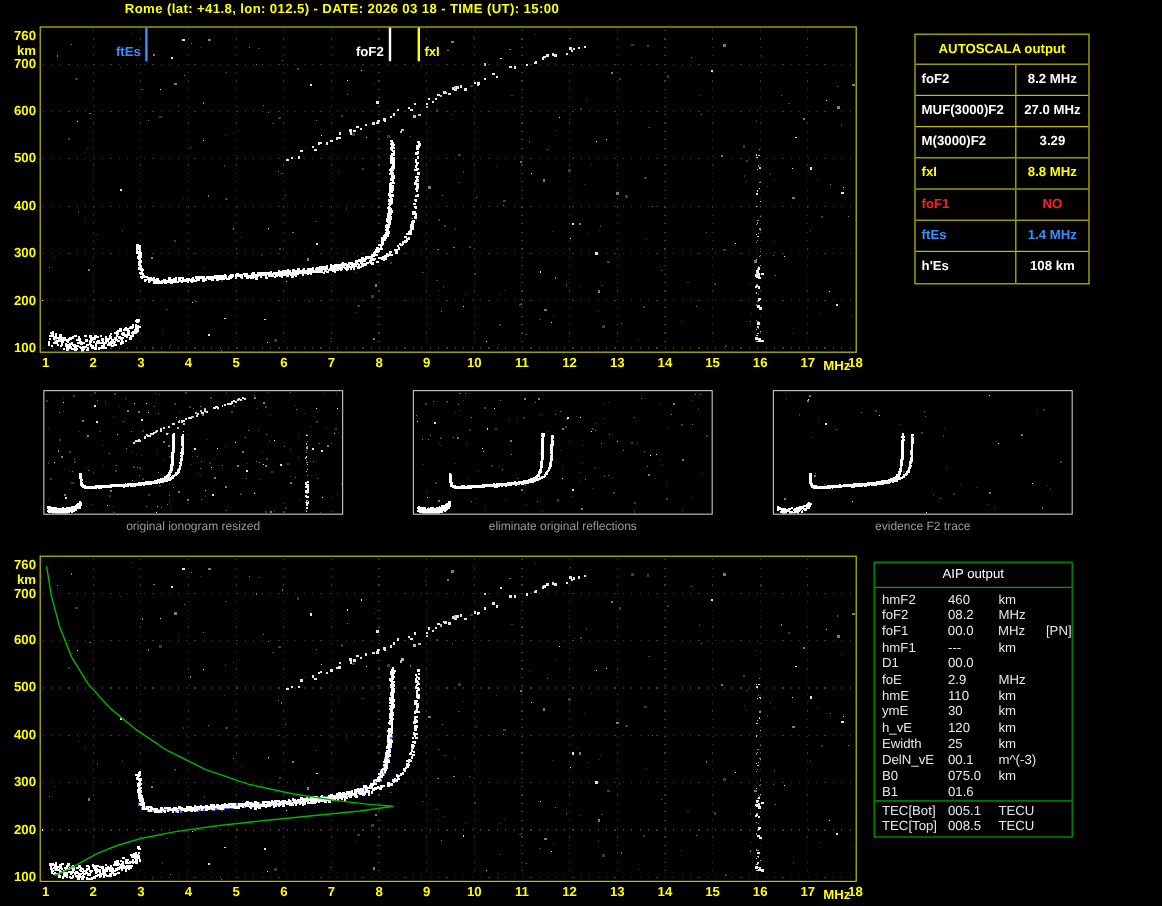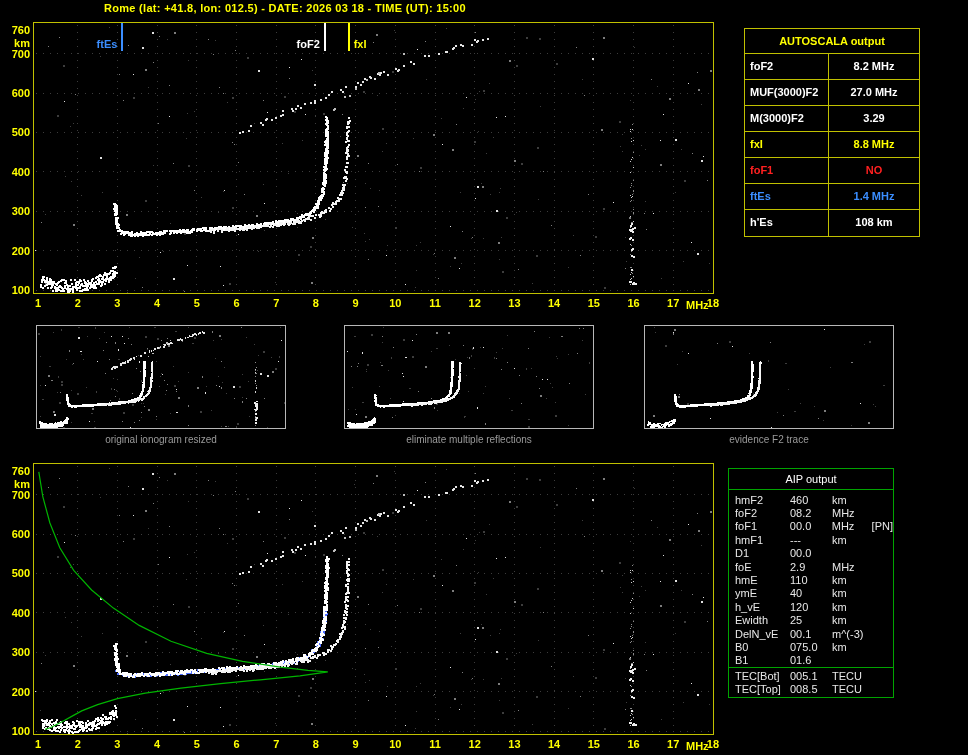--- a/index.html
+++ b/index.html
@@ -18,21 +18,21 @@
   .xtick { width:24px; text-align:center; }
   .mhz   { font-weight:bold; }
 
   .marker-line  { position:absolute; top:0; width:2px; height:28px; }
   .marker-label { position:absolute; top:15px; font-size:11px; font-weight:bold; }
 
   .thumb { position:absolute; top:325px; width:250px; height:104px; border:1px solid #b8b8b8; background:#000; }
   .thumb svg { position:absolute; left:0; top:0; }
   .thumb-caption { position:absolute; top:434px; width:250px; text-align:center; color:#9a9a9a; font-size:10px; }
 
-  .as-table  { position:absolute; left:744px; top:28px; width:176px; border:1px solid #c0c000; background:#000; }
+  .as-table  { position:absolute; left:762px; top:28px; width:146px; border:1px solid #c0c000; background:#000; }
   .as-header { height:25px; line-height:25px; text-align:center; color:#ffff00; font-weight:bold; font-size:11px; border-bottom:1px solid #c0c000; }
   .as-row    { display:flex; height:26px; border-bottom:1px solid #c0c000; font-size:11px; font-weight:bold; }
   .as-row:last-child { border-bottom:none; }
   .as-label  { width:84px; border-right:1px solid #c0c000; padding-left:5px; line-height:25px; }
   .as-value  { flex:1; text-align:center; line-height:25px; }
 
   .aip-table  { position:absolute; left:728px; top:468px; width:166px; height:200px; border:1px solid #00a400; color:#e8e8e8; font-size:11px; background:#000; }
   .aip-header { height:21px; line-height:21px; text-align:center; color:#ffffff; border-bottom:1px solid #00a400; }
   .aip-rows   { padding-top:3px; }
   .aip-row    { display:flex; height:13.4px; align-items:center; padding-left:6px; }
@@ -97,21 +97,21 @@
 <div class="thumb" id="thumb3" style="left:644px">
   <svg id="svgT3" width="248" height="102" viewBox="0 0 679 270" preserveAspectRatio="none" shape-rendering="crispEdges">
       <path d="M384.5 97.2h4.4v4.4h-4.4zM25.0 1.8h2.2v2.2h-2.2zM392.0 166.2h2.2v2.2h-2.2zM295.0 177.1h4.4v4.4h-4.4zM506.4 108.9h2.2v2.2h-2.2zM27.4 16.6h2.2v2.2h-2.2zM248.0 195.7h2.2v2.2h-2.2zM199.7 189.5h2.2v2.2h-2.2zM56.0 51.3h4.4v4.4h-4.4zM115.1 204.9h4.4v4.4h-4.4zM87.7 101.8h2.2v2.2h-2.2zM101.4 65.7h2.2v2.2h-2.2zM564.7 261.2h2.2v2.2h-2.2zM486.8 249.3h2.2v2.2h-2.2zM362.2 228.6h2.2v2.2h-2.2zM629.1 212.9h2.2v2.2h-2.2zM613.2 39.7h4.4v4.4h-4.4zM335.7 89.9h4.4v4.4h-4.4zM425.2 204.2h2.2v2.2h-2.2zM651.6 155.0h4.4v4.4h-4.4zM230.7 40.4h4.4v4.4h-4.4zM408.5 224.2h4.4v4.4h-4.4zM462.0 211.0h2.2v2.2h-2.2zM423.9 205.1h2.2v2.2h-2.2zM503.0 258.2h2.2v2.2h-2.2zM387.8 81.7h2.2v2.2h-2.2zM600.7 48.7h2.2v2.2h-2.2zM286.1 72.0h2.2v2.2h-2.2zM623.6 205.9h2.2v2.2h-2.2z" fill="#3d3d3d"></path>
       <path d="M379.1 235.1h2.2v2.2h-2.2zM197.8 44.9h2.2v2.2h-2.2zM473.5 244.2h2.2v2.2h-2.2zM141.4 83.3h2.2v2.2h-2.2zM76.3 19.6h4.4v4.4h-4.4zM343.8 54.6h2.2v2.2h-2.2zM22.4 236.4h4.4v4.4h-4.4zM79.2 7.7h4.4v4.4h-4.4zM94.0 180.1h2.2v2.2h-2.2zM564.3 94.2h4.4v4.4h-4.4zM490.6 222.6h4.4v4.4h-4.4zM90.9 184.9h4.4v4.4h-4.4zM610.4 254.6h4.4v4.4h-4.4zM341.5 43.5h2.2v2.2h-2.2z" fill="#7d7d7d"></path>
       <path d="M116.6 70.8h4.4v4.4h-4.4zM178.8 243.1h2.2v2.2h-2.2zM587.9 203.3h2.2v2.2h-2.2zM346.2 266.7h2.2v2.2h-2.2zM510.9 114.4h2.2v2.2h-2.2zM491.0 8.2h2.2v2.2h-2.2zM77.8 17.2h2.2v2.2h-2.2zM239.2 52.5h2.2v2.2h-2.2z" fill="#e0e0e0"></path>
       <path d="M6.8 259.3h4.4v4.4h-4.4zM7.9 252.6h4.4v4.4h-4.4zM6.4 259.2h4.4v4.4h-4.4zM7.9 260.6h4.4v4.4h-4.4zM8.1 258.3h4.4v4.4h-4.4zM7.7 255.9h4.4v4.4h-4.4zM10.4 254.5h4.4v4.4h-4.4zM12.1 256.6h4.4v4.4h-4.4zM13.8 265.0h4.4v4.4h-4.4zM12.3 254.4h4.4v4.4h-4.4zM16.8 258.6h4.4v4.4h-4.4zM17.2 261.3h4.4v4.4h-4.4zM17.6 262.5h4.4v4.4h-4.4zM17.1 261.7h4.4v4.4h-4.4zM19.3 262.5h4.4v4.4h-4.4zM18.6 265.7h4.4v4.4h-4.4zM21.0 261.1h4.4v4.4h-4.4zM19.2 258.4h4.4v4.4h-4.4zM20.7 259.7h4.4v4.4h-4.4zM22.7 263.8h4.4v4.4h-4.4zM22.3 257.3h4.4v4.4h-4.4zM22.8 264.4h4.4v4.4h-4.4zM23.4 266.6h4.4v4.4h-4.4zM24.9 260.7h4.4v4.4h-4.4zM25.9 263.7h4.4v4.4h-4.4zM29.8 260.2h4.4v4.4h-4.4zM30.2 263.0h4.4v4.4h-4.4zM31.4 258.6h4.4v4.4h-4.4zM31.9 262.3h4.4v4.4h-4.4zM33.1 260.1h4.4v4.4h-4.4zM34.4 265.8h4.4v4.4h-4.4zM34.3 264.9h4.4v4.4h-4.4zM34.0 257.9h4.4v4.4h-4.4zM37.0 263.3h4.4v4.4h-4.4zM37.3 267.5h4.4v4.4h-4.4zM38.3 256.2h4.4v4.4h-4.4zM38.8 264.9h4.4v4.4h-4.4zM42.9 259.9h4.4v4.4h-4.4zM42.9 267.2h4.4v4.4h-4.4zM45.5 264.9h4.4v4.4h-4.4zM46.0 258.6h4.4v4.4h-4.4zM48.9 259.6h4.4v4.4h-4.4zM48.7 259.4h4.4v4.4h-4.4zM50.3 258.5h4.4v4.4h-4.4zM50.6 258.2h4.4v4.4h-4.4zM50.8 255.6h4.4v4.4h-4.4zM50.6 261.9h4.4v4.4h-4.4zM51.1 263.9h4.4v4.4h-4.4zM51.6 266.3h4.4v4.4h-4.4zM52.6 264.3h4.4v4.4h-4.4zM54.2 262.2h4.4v4.4h-4.4zM53.3 266.0h4.4v4.4h-4.4zM53.9 259.0h4.4v4.4h-4.4zM54.6 255.2h4.4v4.4h-4.4zM57.2 253.6h4.4v4.4h-4.4zM57.4 255.0h4.4v4.4h-4.4zM57.2 259.2h4.4v4.4h-4.4zM59.0 258.0h4.4v4.4h-4.4zM61.2 255.0h4.4v4.4h-4.4zM58.8 252.9h4.4v4.4h-4.4zM60.0 258.1h4.4v4.4h-4.4zM60.9 253.5h4.4v4.4h-4.4zM62.4 263.3h4.4v4.4h-4.4zM62.0 254.1h4.4v4.4h-4.4zM62.8 261.7h4.4v4.4h-4.4zM63.9 253.6h4.4v4.4h-4.4zM68.0 259.7h4.4v4.4h-4.4zM67.4 257.3h4.4v4.4h-4.4zM66.3 251.0h4.4v4.4h-4.4zM65.4 258.5h4.4v4.4h-4.4zM69.0 256.9h4.4v4.4h-4.4zM67.9 260.0h4.4v4.4h-4.4zM70.4 260.4h4.4v4.4h-4.4zM71.2 257.0h4.4v4.4h-4.4zM70.5 250.4h4.4v4.4h-4.4zM72.9 254.3h4.4v4.4h-4.4zM72.0 249.3h4.4v4.4h-4.4zM72.6 254.2h4.4v4.4h-4.4zM73.2 250.8h4.4v4.4h-4.4zM76.8 255.0h4.4v4.4h-4.4zM74.6 251.5h4.4v4.4h-4.4zM75.5 250.8h4.4v4.4h-4.4zM74.8 251.9h4.4v4.4h-4.4zM74.5 255.4h4.4v4.4h-4.4zM76.4 246.8h4.4v4.4h-4.4zM76.8 245.2h4.4v4.4h-4.4zM79.3 249.4h4.4v4.4h-4.4zM78.8 252.7h4.4v4.4h-4.4zM78.9 249.5h4.4v4.4h-4.4zM80.4 250.4h4.4v4.4h-4.4zM80.9 247.0h4.4v4.4h-4.4zM79.3 250.1h4.4v4.4h-4.4zM81.3 247.1h4.4v4.4h-4.4zM81.2 180.6h4.4v4.4h-4.4zM79.7 179.5h4.4v4.4h-4.4zM81.2 180.5h4.4v4.4h-4.4zM81.1 182.1h4.4v4.4h-4.4zM79.5 181.3h4.4v4.4h-4.4zM80.4 183.0h4.4v4.4h-4.4zM81.1 183.2h4.4v4.4h-4.4zM80.9 182.9h4.4v4.4h-4.4zM80.4 182.2h4.4v4.4h-4.4zM81.2 186.5h4.4v4.4h-4.4zM79.3 185.9h4.4v4.4h-4.4zM81.8 184.0h4.4v4.4h-4.4zM81.2 184.7h4.4v4.4h-4.4zM81.5 184.8h4.4v4.4h-4.4zM82.2 185.0h4.4v4.4h-4.4zM79.8 188.6h4.4v4.4h-4.4zM82.1 188.3h4.4v4.4h-4.4zM80.4 187.6h4.4v4.4h-4.4zM82.1 190.5h4.4v4.4h-4.4zM81.5 188.7h4.4v4.4h-4.4zM81.1 190.1h4.4v4.4h-4.4zM81.5 192.1h4.4v4.4h-4.4zM80.1 189.2h4.4v4.4h-4.4zM80.2 189.4h4.4v4.4h-4.4zM81.9 192.5h4.4v4.4h-4.4zM81.3 192.4h4.4v4.4h-4.4zM81.1 193.9h4.4v4.4h-4.4zM80.3 193.7h4.4v4.4h-4.4zM81.2 192.5h4.4v4.4h-4.4zM81.3 194.8h4.4v4.4h-4.4zM80.6 194.9h4.4v4.4h-4.4zM81.0 195.0h4.4v4.4h-4.4zM80.1 195.4h4.4v4.4h-4.4zM80.8 196.5h4.4v4.4h-4.4zM81.6 196.2h4.4v4.4h-4.4zM82.9 197.2h4.4v4.4h-4.4zM80.4 197.3h4.4v4.4h-4.4zM83.0 197.7h4.4v4.4h-4.4zM81.4 197.0h4.4v4.4h-4.4zM83.3 200.0h4.4v4.4h-4.4zM82.1 201.4h4.4v4.4h-4.4zM80.9 200.5h4.4v4.4h-4.4zM81.4 200.1h4.4v4.4h-4.4zM83.7 201.9h4.4v4.4h-4.4zM83.4 201.9h4.4v4.4h-4.4zM81.7 200.9h4.4v4.4h-4.4zM83.9 203.1h4.4v4.4h-4.4zM83.5 203.3h4.4v4.4h-4.4zM83.2 203.8h4.4v4.4h-4.4zM83.5 204.1h4.4v4.4h-4.4zM83.9 203.3h4.4v4.4h-4.4zM84.5 204.8h4.4v4.4h-4.4zM84.7 203.9h4.4v4.4h-4.4zM83.0 205.4h4.4v4.4h-4.4zM85.2 206.7h4.4v4.4h-4.4zM84.9 207.8h4.4v4.4h-4.4zM84.2 206.4h4.4v4.4h-4.4zM85.5 205.9h4.4v4.4h-4.4zM85.7 208.1h4.4v4.4h-4.4zM85.0 209.2h4.4v4.4h-4.4zM87.7 206.5h4.4v4.4h-4.4zM86.0 209.7h4.4v4.4h-4.4zM86.8 206.6h4.4v4.4h-4.4zM89.1 210.3h4.4v4.4h-4.4zM89.3 208.5h4.4v4.4h-4.4zM88.2 208.7h4.4v4.4h-4.4zM90.8 210.3h4.4v4.4h-4.4zM90.4 210.5h4.4v4.4h-4.4zM90.1 208.0h4.4v4.4h-4.4zM91.4 209.7h4.4v4.4h-4.4zM93.0 208.0h4.4v4.4h-4.4zM92.6 211.3h4.4v4.4h-4.4zM92.6 211.6h4.4v4.4h-4.4zM93.8 211.8h4.4v4.4h-4.4zM92.6 212.1h4.4v4.4h-4.4zM93.8 208.4h4.4v4.4h-4.4zM94.0 209.6h4.4v4.4h-4.4zM94.3 210.7h4.4v4.4h-4.4zM97.2 211.9h4.4v4.4h-4.4zM97.1 209.9h4.4v4.4h-4.4zM95.5 209.2h4.4v4.4h-4.4zM96.4 209.0h4.4v4.4h-4.4zM96.9 211.7h4.4v4.4h-4.4zM98.8 210.7h4.4v4.4h-4.4zM97.9 209.1h4.4v4.4h-4.4zM100.2 210.1h4.4v4.4h-4.4zM98.4 209.7h4.4v4.4h-4.4zM101.0 209.8h4.4v4.4h-4.4zM101.8 211.5h4.4v4.4h-4.4zM100.9 210.3h4.4v4.4h-4.4zM102.4 209.4h4.4v4.4h-4.4zM100.6 208.9h4.4v4.4h-4.4zM103.1 208.6h4.4v4.4h-4.4zM103.2 210.0h4.4v4.4h-4.4zM102.2 208.1h4.4v4.4h-4.4zM102.7 209.4h4.4v4.4h-4.4zM104.0 211.6h4.4v4.4h-4.4zM104.7 209.2h4.4v4.4h-4.4zM104.8 209.2h4.4v4.4h-4.4zM105.6 209.9h4.4v4.4h-4.4zM107.6 210.9h4.4v4.4h-4.4zM105.9 210.4h4.4v4.4h-4.4zM107.0 209.5h4.4v4.4h-4.4zM108.6 211.2h4.4v4.4h-4.4zM108.8 211.4h4.4v4.4h-4.4zM110.1 208.6h4.4v4.4h-4.4zM109.5 210.1h4.4v4.4h-4.4zM109.9 208.4h4.4v4.4h-4.4zM110.7 211.1h4.4v4.4h-4.4zM110.0 211.1h4.4v4.4h-4.4zM109.9 209.2h4.4v4.4h-4.4zM113.6 209.7h4.4v4.4h-4.4zM111.9 209.2h4.4v4.4h-4.4zM110.8 210.3h4.4v4.4h-4.4zM115.0 210.1h4.4v4.4h-4.4zM112.5 208.4h4.4v4.4h-4.4zM113.1 208.7h4.4v4.4h-4.4zM114.3 209.1h4.4v4.4h-4.4zM114.0 211.1h4.4v4.4h-4.4zM114.0 209.1h4.4v4.4h-4.4zM115.9 211.0h4.4v4.4h-4.4zM115.2 209.8h4.4v4.4h-4.4zM115.6 210.2h4.4v4.4h-4.4zM119.1 210.4h4.4v4.4h-4.4zM118.4 208.7h4.4v4.4h-4.4zM118.4 208.5h4.4v4.4h-4.4zM118.6 209.1h4.4v4.4h-4.4zM120.3 210.5h4.4v4.4h-4.4zM118.4 209.9h4.4v4.4h-4.4zM122.7 207.9h4.4v4.4h-4.4zM120.5 209.2h4.4v4.4h-4.4zM122.5 208.1h4.4v4.4h-4.4zM123.1 208.6h4.4v4.4h-4.4zM122.1 210.7h4.4v4.4h-4.4zM121.9 207.7h4.4v4.4h-4.4zM125.1 210.3h4.4v4.4h-4.4zM124.5 207.4h4.4v4.4h-4.4zM123.8 207.3h4.4v4.4h-4.4zM124.3 208.3h4.4v4.4h-4.4zM126.5 210.0h4.4v4.4h-4.4zM125.6 208.4h4.4v4.4h-4.4zM126.6 210.4h4.4v4.4h-4.4zM127.4 208.8h4.4v4.4h-4.4zM127.1 207.5h4.4v4.4h-4.4zM128.9 208.6h4.4v4.4h-4.4zM129.9 207.9h4.4v4.4h-4.4zM127.7 207.1h4.4v4.4h-4.4zM128.9 208.1h4.4v4.4h-4.4zM131.2 210.3h4.4v4.4h-4.4zM131.6 209.3h4.4v4.4h-4.4zM132.1 210.0h4.4v4.4h-4.4zM132.1 208.0h4.4v4.4h-4.4zM131.3 207.7h4.4v4.4h-4.4zM133.4 207.9h4.4v4.4h-4.4zM133.8 209.0h4.4v4.4h-4.4zM133.7 208.8h4.4v4.4h-4.4zM134.2 207.3h4.4v4.4h-4.4zM135.7 208.4h4.4v4.4h-4.4zM136.3 208.8h4.4v4.4h-4.4zM135.4 206.5h4.4v4.4h-4.4zM135.4 208.4h4.4v4.4h-4.4zM137.1 209.1h4.4v4.4h-4.4zM138.6 209.0h4.4v4.4h-4.4zM137.0 209.6h4.4v4.4h-4.4zM137.8 207.8h4.4v4.4h-4.4zM139.2 206.4h4.4v4.4h-4.4zM139.8 209.7h4.4v4.4h-4.4zM139.3 208.0h4.4v4.4h-4.4zM140.9 208.5h4.4v4.4h-4.4zM140.9 209.0h4.4v4.4h-4.4zM141.2 207.4h4.4v4.4h-4.4zM141.9 209.5h4.4v4.4h-4.4zM142.9 207.8h4.4v4.4h-4.4zM141.9 206.4h4.4v4.4h-4.4zM142.7 208.5h4.4v4.4h-4.4zM142.5 208.0h4.4v4.4h-4.4zM142.5 208.2h4.4v4.4h-4.4zM145.2 205.9h4.4v4.4h-4.4zM144.9 208.0h4.4v4.4h-4.4zM145.7 207.9h4.4v4.4h-4.4zM146.3 206.1h4.4v4.4h-4.4zM147.7 208.5h4.4v4.4h-4.4zM145.9 208.2h4.4v4.4h-4.4zM147.4 207.7h4.4v4.4h-4.4zM148.1 208.0h4.4v4.4h-4.4zM147.9 208.3h4.4v4.4h-4.4zM150.5 208.1h4.4v4.4h-4.4zM150.5 206.2h4.4v4.4h-4.4zM148.5 205.6h4.4v4.4h-4.4zM151.4 208.1h4.4v4.4h-4.4zM150.0 207.2h4.4v4.4h-4.4zM151.0 207.4h4.4v4.4h-4.4zM152.2 206.0h4.4v4.4h-4.4zM152.4 206.2h4.4v4.4h-4.4zM153.9 207.8h4.4v4.4h-4.4zM155.9 207.9h4.4v4.4h-4.4zM155.6 206.1h4.4v4.4h-4.4zM155.2 207.6h4.4v4.4h-4.4zM157.5 207.0h4.4v4.4h-4.4zM156.5 205.8h4.4v4.4h-4.4zM155.2 207.4h4.4v4.4h-4.4zM157.4 207.2h4.4v4.4h-4.4zM158.0 205.7h4.4v4.4h-4.4zM157.5 205.2h4.4v4.4h-4.4zM157.5 205.4h4.4v4.4h-4.4zM159.6 205.2h4.4v4.4h-4.4zM158.3 206.1h4.4v4.4h-4.4zM162.0 205.0h4.4v4.4h-4.4zM160.2 205.1h4.4v4.4h-4.4zM160.0 205.7h4.4v4.4h-4.4zM163.1 206.9h4.4v4.4h-4.4zM162.7 205.2h4.4v4.4h-4.4zM161.8 207.8h4.4v4.4h-4.4zM164.9 207.6h4.4v4.4h-4.4zM162.2 205.0h4.4v4.4h-4.4zM162.2 204.6h4.4v4.4h-4.4zM164.5 205.0h4.4v4.4h-4.4zM165.6 204.5h4.4v4.4h-4.4zM166.5 205.2h4.4v4.4h-4.4zM165.6 206.2h4.4v4.4h-4.4zM167.9 204.3h4.4v4.4h-4.4zM165.3 205.3h4.4v4.4h-4.4zM169.2 207.4h4.4v4.4h-4.4zM166.8 205.9h4.4v4.4h-4.4zM168.0 205.9h4.4v4.4h-4.4zM170.3 205.6h4.4v4.4h-4.4zM170.8 207.0h4.4v4.4h-4.4zM169.5 204.3h4.4v4.4h-4.4zM171.0 205.4h4.4v4.4h-4.4zM170.7 206.3h4.4v4.4h-4.4zM172.1 204.9h4.4v4.4h-4.4zM172.4 204.3h4.4v4.4h-4.4zM172.9 205.0h4.4v4.4h-4.4zM172.8 205.8h4.4v4.4h-4.4zM173.2 203.8h4.4v4.4h-4.4zM173.1 206.7h4.4v4.4h-4.4zM174.8 207.2h4.4v4.4h-4.4zM174.6 206.9h4.4v4.4h-4.4zM174.3 205.9h4.4v4.4h-4.4zM174.4 205.3h4.4v4.4h-4.4zM178.5 205.7h4.4v4.4h-4.4zM175.9 206.5h4.4v4.4h-4.4zM177.4 207.0h4.4v4.4h-4.4zM179.0 205.1h4.4v4.4h-4.4zM179.9 205.2h4.4v4.4h-4.4zM179.5 204.8h4.4v4.4h-4.4zM180.0 203.4h4.4v4.4h-4.4zM180.6 205.9h4.4v4.4h-4.4zM178.8 206.2h4.4v4.4h-4.4zM183.0 203.4h4.4v4.4h-4.4zM181.0 203.3h4.4v4.4h-4.4zM182.4 204.8h4.4v4.4h-4.4zM182.2 205.6h4.4v4.4h-4.4zM184.6 206.6h4.4v4.4h-4.4zM184.3 205.3h4.4v4.4h-4.4zM186.0 203.1h4.4v4.4h-4.4zM185.7 204.3h4.4v4.4h-4.4zM184.3 205.2h4.4v4.4h-4.4zM185.8 203.0h4.4v4.4h-4.4zM186.3 203.8h4.4v4.4h-4.4zM186.2 204.0h4.4v4.4h-4.4zM187.6 203.0h4.4v4.4h-4.4zM187.7 204.4h4.4v4.4h-4.4zM187.9 204.3h4.4v4.4h-4.4zM187.9 203.2h4.4v4.4h-4.4zM190.3 205.9h4.4v4.4h-4.4zM188.5 203.7h4.4v4.4h-4.4zM191.2 205.9h4.4v4.4h-4.4zM190.5 205.5h4.4v4.4h-4.4zM189.7 202.7h4.4v4.4h-4.4zM192.9 203.6h4.4v4.4h-4.4zM193.6 203.9h4.4v4.4h-4.4zM192.4 204.2h4.4v4.4h-4.4zM195.1 205.3h4.4v4.4h-4.4zM193.6 204.1h4.4v4.4h-4.4zM195.3 204.5h4.4v4.4h-4.4zM194.1 205.0h4.4v4.4h-4.4zM194.6 204.2h4.4v4.4h-4.4zM193.9 203.6h4.4v4.4h-4.4zM197.8 202.1h4.4v4.4h-4.4zM196.6 204.7h4.4v4.4h-4.4zM195.8 203.9h4.4v4.4h-4.4zM198.9 203.9h4.4v4.4h-4.4zM198.3 202.6h4.4v4.4h-4.4zM197.5 205.4h4.4v4.4h-4.4zM198.6 202.6h4.4v4.4h-4.4zM201.2 202.1h4.4v4.4h-4.4zM198.5 204.9h4.4v4.4h-4.4zM201.7 202.3h4.4v4.4h-4.4zM200.8 202.0h4.4v4.4h-4.4zM200.9 202.6h4.4v4.4h-4.4zM203.5 202.9h4.4v4.4h-4.4zM204.3 201.6h4.4v4.4h-4.4zM204.3 203.0h4.4v4.4h-4.4zM205.2 204.0h4.4v4.4h-4.4zM203.8 203.7h4.4v4.4h-4.4zM203.1 203.9h4.4v4.4h-4.4zM205.7 203.0h4.4v4.4h-4.4zM206.7 204.8h4.4v4.4h-4.4zM204.4 202.7h4.4v4.4h-4.4zM206.2 201.5h4.4v4.4h-4.4zM206.1 201.4h4.4v4.4h-4.4zM207.2 203.7h4.4v4.4h-4.4zM208.3 204.0h4.4v4.4h-4.4zM207.6 201.8h4.4v4.4h-4.4zM208.9 201.8h4.4v4.4h-4.4zM209.7 204.4h4.4v4.4h-4.4zM211.2 202.1h4.4v4.4h-4.4zM210.8 204.3h4.4v4.4h-4.4zM212.9 203.7h4.4v4.4h-4.4zM211.3 201.3h4.4v4.4h-4.4zM212.3 201.6h4.4v4.4h-4.4zM212.0 201.9h4.4v4.4h-4.4zM213.5 202.9h4.4v4.4h-4.4zM213.9 202.3h4.4v4.4h-4.4zM216.0 202.6h4.4v4.4h-4.4zM213.3 202.5h4.4v4.4h-4.4zM213.4 201.6h4.4v4.4h-4.4zM216.8 200.9h4.4v4.4h-4.4zM214.9 200.5h4.4v4.4h-4.4zM216.9 202.1h4.4v4.4h-4.4zM219.2 201.7h4.4v4.4h-4.4zM216.5 203.5h4.4v4.4h-4.4zM216.3 203.5h4.4v4.4h-4.4zM220.3 202.6h4.4v4.4h-4.4zM219.4 201.3h4.4v4.4h-4.4zM218.3 200.8h4.4v4.4h-4.4zM220.7 200.3h4.4v4.4h-4.4zM220.1 202.7h4.4v4.4h-4.4zM219.4 199.9h4.4v4.4h-4.4zM220.7 202.4h4.4v4.4h-4.4zM221.5 202.2h4.4v4.4h-4.4zM220.8 201.4h4.4v4.4h-4.4zM222.1 201.9h4.4v4.4h-4.4zM222.5 201.9h4.4v4.4h-4.4zM224.4 200.2h4.4v4.4h-4.4zM224.4 202.3h4.4v4.4h-4.4zM225.8 199.4h4.4v4.4h-4.4zM224.7 202.4h4.4v4.4h-4.4zM228.0 201.4h4.4v4.4h-4.4zM227.0 202.6h4.4v4.4h-4.4zM226.8 202.4h4.4v4.4h-4.4zM228.7 201.6h4.4v4.4h-4.4zM227.5 202.1h4.4v4.4h-4.4zM228.5 200.3h4.4v4.4h-4.4zM229.2 202.3h4.4v4.4h-4.4zM230.6 199.3h4.4v4.4h-4.4zM228.9 199.7h4.4v4.4h-4.4zM231.0 200.3h4.4v4.4h-4.4zM231.5 200.4h4.4v4.4h-4.4zM231.1 199.3h4.4v4.4h-4.4zM233.1 199.8h4.4v4.4h-4.4zM233.1 201.3h4.4v4.4h-4.4zM232.3 198.7h4.4v4.4h-4.4zM234.5 200.3h4.4v4.4h-4.4zM232.6 199.7h4.4v4.4h-4.4zM234.2 201.5h4.4v4.4h-4.4zM236.6 200.9h4.4v4.4h-4.4zM234.9 199.3h4.4v4.4h-4.4zM235.5 198.7h4.4v4.4h-4.4zM236.5 201.5h4.4v4.4h-4.4zM237.4 200.4h4.4v4.4h-4.4zM237.9 200.9h4.4v4.4h-4.4zM239.6 199.8h4.4v4.4h-4.4zM238.6 200.0h4.4v4.4h-4.4zM239.5 198.0h4.4v4.4h-4.4zM240.4 200.0h4.4v4.4h-4.4zM239.8 198.5h4.4v4.4h-4.4zM239.1 197.6h4.4v4.4h-4.4zM240.8 197.8h4.4v4.4h-4.4zM241.7 197.3h4.4v4.4h-4.4zM240.4 199.5h4.4v4.4h-4.4zM242.1 198.9h4.4v4.4h-4.4zM242.2 199.3h4.4v4.4h-4.4zM243.4 199.0h4.4v4.4h-4.4zM245.2 199.8h4.4v4.4h-4.4zM244.5 198.7h4.4v4.4h-4.4zM243.2 197.3h4.4v4.4h-4.4zM244.6 196.9h4.4v4.4h-4.4zM246.0 198.1h4.4v4.4h-4.4zM246.1 198.4h4.4v4.4h-4.4zM245.9 199.7h4.4v4.4h-4.4zM247.0 198.9h4.4v4.4h-4.4zM248.3 198.5h4.4v4.4h-4.4zM248.8 196.3h4.4v4.4h-4.4zM247.1 197.4h4.4v4.4h-4.4zM247.3 198.8h4.4v4.4h-4.4zM251.1 196.2h4.4v4.4h-4.4zM249.3 195.8h4.4v4.4h-4.4zM250.1 198.8h4.4v4.4h-4.4zM252.0 196.7h4.4v4.4h-4.4zM250.2 198.6h4.4v4.4h-4.4zM250.7 196.0h4.4v4.4h-4.4zM251.7 197.4h4.4v4.4h-4.4zM252.0 198.3h4.4v4.4h-4.4zM254.1 196.4h4.4v4.4h-4.4zM255.1 196.5h4.4v4.4h-4.4zM255.4 197.6h4.4v4.4h-4.4zM254.7 197.9h4.4v4.4h-4.4zM256.4 197.9h4.4v4.4h-4.4zM256.8 197.3h4.4v4.4h-4.4zM255.9 197.6h4.4v4.4h-4.4zM258.6 197.7h4.4v4.4h-4.4zM257.8 195.6h4.4v4.4h-4.4zM258.3 195.4h4.4v4.4h-4.4zM257.4 194.9h4.4v4.4h-4.4zM257.9 196.8h4.4v4.4h-4.4zM259.1 195.8h4.4v4.4h-4.4zM260.9 195.4h4.4v4.4h-4.4zM260.4 197.2h4.4v4.4h-4.4zM260.4 194.3h4.4v4.4h-4.4zM260.7 195.5h4.4v4.4h-4.4zM260.1 193.9h4.4v4.4h-4.4zM262.4 195.3h4.4v4.4h-4.4zM261.8 193.4h4.4v4.4h-4.4zM262.4 195.0h4.4v4.4h-4.4zM261.4 194.3h4.4v4.4h-4.4zM264.3 192.9h4.4v4.4h-4.4zM264.1 192.4h4.4v4.4h-4.4zM263.3 194.4h4.4v4.4h-4.4zM265.4 192.9h4.4v4.4h-4.4zM264.2 192.5h4.4v4.4h-4.4zM266.5 191.8h4.4v4.4h-4.4zM267.9 194.1h4.4v4.4h-4.4zM266.7 193.1h4.4v4.4h-4.4zM267.8 194.7h4.4v4.4h-4.4zM269.4 190.6h4.4v4.4h-4.4zM269.3 190.8h4.4v4.4h-4.4zM269.0 192.2h4.4v4.4h-4.4zM271.0 192.6h4.4v4.4h-4.4zM270.3 191.0h4.4v4.4h-4.4zM270.0 191.1h4.4v4.4h-4.4zM271.4 191.6h4.4v4.4h-4.4zM272.2 192.3h4.4v4.4h-4.4zM269.9 191.3h4.4v4.4h-4.4zM271.1 190.3h4.4v4.4h-4.4zM273.4 189.6h4.4v4.4h-4.4zM271.6 189.5h4.4v4.4h-4.4zM273.6 188.5h4.4v4.4h-4.4zM275.3 189.4h4.4v4.4h-4.4zM274.8 188.4h4.4v4.4h-4.4zM275.7 189.7h4.4v4.4h-4.4zM274.1 190.8h4.4v4.4h-4.4zM274.8 189.5h4.4v4.4h-4.4zM275.5 189.6h4.4v4.4h-4.4zM276.9 189.5h4.4v4.4h-4.4zM276.4 187.8h4.4v4.4h-4.4zM277.0 188.9h4.4v4.4h-4.4zM276.4 187.9h4.4v4.4h-4.4zM278.2 188.4h4.4v4.4h-4.4zM277.9 186.7h4.4v4.4h-4.4zM279.2 186.9h4.4v4.4h-4.4zM278.4 185.2h4.4v4.4h-4.4zM278.6 183.5h4.4v4.4h-4.4zM280.7 183.8h4.4v4.4h-4.4zM278.7 183.8h4.4v4.4h-4.4zM281.8 185.1h4.4v4.4h-4.4zM279.8 183.3h4.4v4.4h-4.4zM280.9 184.2h4.4v4.4h-4.4zM281.6 183.7h4.4v4.4h-4.4zM283.1 184.4h4.4v4.4h-4.4zM282.2 183.4h4.4v4.4h-4.4zM283.8 183.5h4.4v4.4h-4.4zM281.9 182.0h4.4v4.4h-4.4zM283.5 183.3h4.4v4.4h-4.4zM284.3 180.7h4.4v4.4h-4.4zM284.5 180.3h4.4v4.4h-4.4zM284.0 178.8h4.4v4.4h-4.4zM283.9 177.6h4.4v4.4h-4.4zM283.9 178.4h4.4v4.4h-4.4zM285.0 178.9h4.4v4.4h-4.4zM285.3 176.9h4.4v4.4h-4.4zM285.4 177.7h4.4v4.4h-4.4zM283.2 176.8h4.4v4.4h-4.4zM284.5 176.5h4.4v4.4h-4.4zM284.2 177.5h4.4v4.4h-4.4zM284.2 176.4h4.4v4.4h-4.4zM285.2 175.4h4.4v4.4h-4.4zM284.9 175.2h4.4v4.4h-4.4zM285.3 174.5h4.4v4.4h-4.4zM285.5 174.8h4.4v4.4h-4.4zM284.9 175.3h4.4v4.4h-4.4zM286.0 175.2h4.4v4.4h-4.4zM287.9 173.5h4.4v4.4h-4.4zM287.0 170.9h4.4v4.4h-4.4zM286.7 173.5h4.4v4.4h-4.4zM286.1 170.0h4.4v4.4h-4.4zM285.9 170.3h4.4v4.4h-4.4zM286.9 171.1h4.4v4.4h-4.4zM287.7 168.9h4.4v4.4h-4.4zM288.0 170.8h4.4v4.4h-4.4zM288.7 168.7h4.4v4.4h-4.4zM287.0 166.4h4.4v4.4h-4.4zM288.4 169.4h4.4v4.4h-4.4zM286.6 168.1h4.4v4.4h-4.4zM287.3 167.8h4.4v4.4h-4.4zM287.1 165.9h4.4v4.4h-4.4zM287.3 167.2h4.4v4.4h-4.4zM286.7 164.8h4.4v4.4h-4.4zM288.3 165.4h4.4v4.4h-4.4zM287.7 163.7h4.4v4.4h-4.4zM288.6 162.1h4.4v4.4h-4.4zM287.4 164.6h4.4v4.4h-4.4zM287.5 164.2h4.4v4.4h-4.4zM287.7 162.2h4.4v4.4h-4.4zM288.5 163.3h4.4v4.4h-4.4zM288.7 161.5h4.4v4.4h-4.4zM288.4 159.9h4.4v4.4h-4.4zM290.4 161.2h4.4v4.4h-4.4zM289.6 159.2h4.4v4.4h-4.4zM289.1 159.2h4.4v4.4h-4.4zM290.4 160.0h4.4v4.4h-4.4zM290.1 159.0h4.4v4.4h-4.4zM288.4 158.3h4.4v4.4h-4.4zM289.4 158.2h4.4v4.4h-4.4zM288.7 157.2h4.4v4.4h-4.4zM289.9 156.0h4.4v4.4h-4.4zM290.5 157.3h4.4v4.4h-4.4zM290.3 156.5h4.4v4.4h-4.4zM290.2 153.5h4.4v4.4h-4.4zM289.0 154.6h4.4v4.4h-4.4zM288.3 154.4h4.4v4.4h-4.4zM289.1 154.4h4.4v4.4h-4.4zM288.7 152.2h4.4v4.4h-4.4zM288.5 151.8h4.4v4.4h-4.4zM288.7 150.8h4.4v4.4h-4.4zM290.6 150.4h4.4v4.4h-4.4zM288.7 152.5h4.4v4.4h-4.4zM288.6 150.4h4.4v4.4h-4.4zM288.8 150.1h4.4v4.4h-4.4zM288.9 150.8h4.4v4.4h-4.4zM290.4 148.1h4.4v4.4h-4.4zM290.4 150.4h4.4v4.4h-4.4zM290.8 147.9h4.4v4.4h-4.4zM289.0 146.3h4.4v4.4h-4.4zM289.3 146.3h4.4v4.4h-4.4zM291.4 148.2h4.4v4.4h-4.4zM288.9 145.0h4.4v4.4h-4.4zM291.6 144.3h4.4v4.4h-4.4zM289.7 146.9h4.4v4.4h-4.4zM291.2 145.3h4.4v4.4h-4.4zM290.7 145.7h4.4v4.4h-4.4zM291.9 144.7h4.4v4.4h-4.4zM290.8 144.4h4.4v4.4h-4.4zM291.0 142.6h4.4v4.4h-4.4zM291.0 142.0h4.4v4.4h-4.4zM290.1 140.0h4.4v4.4h-4.4zM289.8 140.2h4.4v4.4h-4.4zM289.5 141.2h4.4v4.4h-4.4zM292.2 140.7h4.4v4.4h-4.4zM289.5 138.5h4.4v4.4h-4.4zM292.1 139.4h4.4v4.4h-4.4zM291.4 137.6h4.4v4.4h-4.4zM291.0 139.2h4.4v4.4h-4.4zM291.4 139.7h4.4v4.4h-4.4zM290.3 136.3h4.4v4.4h-4.4zM290.9 136.9h4.4v4.4h-4.4zM290.1 137.5h4.4v4.4h-4.4zM291.7 134.5h4.4v4.4h-4.4zM290.8 134.4h4.4v4.4h-4.4zM292.2 134.1h4.4v4.4h-4.4zM290.1 135.5h4.4v4.4h-4.4zM290.8 133.9h4.4v4.4h-4.4zM290.0 133.7h4.4v4.4h-4.4zM289.7 132.6h4.4v4.4h-4.4zM292.6 131.4h4.4v4.4h-4.4zM289.7 131.0h4.4v4.4h-4.4zM291.4 130.0h4.4v4.4h-4.4zM292.7 131.2h4.4v4.4h-4.4zM292.7 132.6h4.4v4.4h-4.4zM290.4 130.2h4.4v4.4h-4.4zM290.0 128.8h4.4v4.4h-4.4zM290.0 129.2h4.4v4.4h-4.4zM292.5 126.9h4.4v4.4h-4.4zM292.4 126.6h4.4v4.4h-4.4zM291.4 129.6h4.4v4.4h-4.4zM292.3 127.1h4.4v4.4h-4.4zM290.5 128.4h4.4v4.4h-4.4zM290.7 124.9h4.4v4.4h-4.4zM291.6 124.9h4.4v4.4h-4.4zM292.2 126.3h4.4v4.4h-4.4zM290.4 124.5h4.4v4.4h-4.4zM292.6 122.5h4.4v4.4h-4.4zM291.6 123.1h4.4v4.4h-4.4zM291.5 122.3h4.4v4.4h-4.4zM291.3 123.0h4.4v4.4h-4.4zM290.5 121.5h4.4v4.4h-4.4zM291.3 123.0h4.4v4.4h-4.4zM290.2 121.4h4.4v4.4h-4.4zM292.6 122.4h4.4v4.4h-4.4zM290.8 121.5h4.4v4.4h-4.4zM290.1 119.7h4.4v4.4h-4.4zM292.0 120.6h4.4v4.4h-4.4zM290.3 121.0h4.4v4.4h-4.4zM293.0 118.3h4.4v4.4h-4.4zM293.1 116.8h4.4v4.4h-4.4zM290.3 116.1h4.4v4.4h-4.4zM290.8 117.1h4.4v4.4h-4.4zM290.4 114.6h4.4v4.4h-4.4zM292.9 115.9h4.4v4.4h-4.4zM292.5 115.2h4.4v4.4h-4.4zM291.5 115.7h4.4v4.4h-4.4zM292.7 113.1h4.4v4.4h-4.4zM291.4 113.4h4.4v4.4h-4.4zM293.2 112.1h4.4v4.4h-4.4zM291.4 112.7h4.4v4.4h-4.4zM291.1 110.4h4.4v4.4h-4.4zM291.3 113.5h4.4v4.4h-4.4zM290.4 111.0h4.4v4.4h-4.4zM291.9 111.4h4.4v4.4h-4.4zM291.4 108.7h4.4v4.4h-4.4zM291.9 111.6h4.4v4.4h-4.4zM290.8 108.0h4.4v4.4h-4.4zM291.4 107.1h4.4v4.4h-4.4zM291.6 110.4h4.4v4.4h-4.4zM291.4 105.4h4.4v4.4h-4.4zM293.0 107.3h4.4v4.4h-4.4zM290.8 106.9h4.4v4.4h-4.4zM291.5 106.3h4.4v4.4h-4.4zM293.4 105.7h4.4v4.4h-4.4zM291.7 106.1h4.4v4.4h-4.4zM291.9 103.0h4.4v4.4h-4.4zM293.1 105.4h4.4v4.4h-4.4zM292.9 102.6h4.4v4.4h-4.4zM292.2 103.9h4.4v4.4h-4.4zM292.1 100.9h4.4v4.4h-4.4zM291.1 100.8h4.4v4.4h-4.4zM292.1 101.1h4.4v4.4h-4.4zM291.4 101.0h4.4v4.4h-4.4zM292.6 100.0h4.4v4.4h-4.4zM292.5 97.8h4.4v4.4h-4.4zM291.2 98.4h4.4v4.4h-4.4zM291.6 101.2h4.4v4.4h-4.4zM290.7 98.5h4.4v4.4h-4.4zM291.2 97.0h4.4v4.4h-4.4zM293.5 99.3h4.4v4.4h-4.4zM291.9 94.6h4.4v4.4h-4.4zM291.0 97.2h4.4v4.4h-4.4zM292.4 97.8h4.4v4.4h-4.4zM291.3 94.5h4.4v4.4h-4.4zM291.2 93.8h4.4v4.4h-4.4zM291.3 93.3h4.4v4.4h-4.4zM292.0 93.6h4.4v4.4h-4.4zM291.4 93.0h4.4v4.4h-4.4zM292.1 94.2h4.4v4.4h-4.4z" fill="#ffffff"></path>
       <path d="M174.9 208.5h4.4v4.4h-4.4zM175.3 205.7h4.4v4.4h-4.4zM175.6 207.6h4.4v4.4h-4.4zM177.2 205.6h4.4v4.4h-4.4zM179.1 208.9h4.4v4.4h-4.4zM181.5 206.6h4.4v4.4h-4.4zM180.7 208.2h4.4v4.4h-4.4zM183.6 206.4h4.4v4.4h-4.4zM182.9 205.7h4.4v4.4h-4.4zM186.5 207.7h4.4v4.4h-4.4zM188.3 206.7h4.4v4.4h-4.4zM187.2 207.1h4.4v4.4h-4.4zM188.2 206.6h4.4v4.4h-4.4zM190.8 206.8h4.4v4.4h-4.4zM190.2 204.4h4.4v4.4h-4.4zM193.2 206.4h4.4v4.4h-4.4zM191.9 205.8h4.4v4.4h-4.4zM196.3 205.6h4.4v4.4h-4.4zM195.2 205.7h4.4v4.4h-4.4zM197.5 207.0h4.4v4.4h-4.4zM197.2 204.6h4.4v4.4h-4.4zM197.4 204.3h4.4v4.4h-4.4zM198.4 206.9h4.4v4.4h-4.4zM201.2 204.4h4.4v4.4h-4.4zM200.2 205.0h4.4v4.4h-4.4zM204.0 204.5h4.4v4.4h-4.4zM204.4 204.8h4.4v4.4h-4.4zM207.0 206.0h4.4v4.4h-4.4zM205.7 206.5h4.4v4.4h-4.4zM206.5 203.9h4.4v4.4h-4.4zM206.9 205.9h4.4v4.4h-4.4zM208.6 206.1h4.4v4.4h-4.4zM212.0 204.4h4.4v4.4h-4.4zM211.8 205.0h4.4v4.4h-4.4zM212.2 204.6h4.4v4.4h-4.4zM213.2 202.5h4.4v4.4h-4.4zM215.4 205.0h4.4v4.4h-4.4zM215.4 203.2h4.4v4.4h-4.4zM217.8 203.6h4.4v4.4h-4.4zM217.0 202.0h4.4v4.4h-4.4zM220.6 204.5h4.4v4.4h-4.4zM221.7 201.7h4.4v4.4h-4.4zM222.9 201.6h4.4v4.4h-4.4zM224.7 202.7h4.4v4.4h-4.4zM226.5 204.1h4.4v4.4h-4.4zM224.2 203.9h4.4v4.4h-4.4zM227.7 203.3h4.4v4.4h-4.4zM225.5 202.7h4.4v4.4h-4.4zM227.5 202.5h4.4v4.4h-4.4zM228.9 201.5h4.4v4.4h-4.4zM231.4 200.8h4.4v4.4h-4.4zM229.5 204.2h4.4v4.4h-4.4zM233.0 201.0h4.4v4.4h-4.4zM231.5 200.8h4.4v4.4h-4.4zM234.8 201.9h4.4v4.4h-4.4zM235.1 200.5h4.4v4.4h-4.4zM235.6 200.5h4.4v4.4h-4.4zM235.0 200.6h4.4v4.4h-4.4zM236.9 200.8h4.4v4.4h-4.4zM238.2 200.1h4.4v4.4h-4.4zM239.4 200.0h4.4v4.4h-4.4zM239.0 200.3h4.4v4.4h-4.4zM240.1 202.3h4.4v4.4h-4.4zM240.8 200.5h4.4v4.4h-4.4zM244.6 200.8h4.4v4.4h-4.4zM243.0 200.3h4.4v4.4h-4.4zM244.0 202.2h4.4v4.4h-4.4zM245.9 201.6h4.4v4.4h-4.4zM246.2 200.3h4.4v4.4h-4.4zM247.9 199.0h4.4v4.4h-4.4zM247.6 201.4h4.4v4.4h-4.4zM249.3 200.5h4.4v4.4h-4.4zM250.1 199.9h4.4v4.4h-4.4zM251.1 200.0h4.4v4.4h-4.4zM253.6 198.0h4.4v4.4h-4.4zM253.7 197.7h4.4v4.4h-4.4zM256.1 197.3h4.4v4.4h-4.4zM256.5 200.2h4.4v4.4h-4.4zM256.9 198.4h4.4v4.4h-4.4zM258.3 196.6h4.4v4.4h-4.4zM260.1 199.5h4.4v4.4h-4.4zM261.5 199.1h4.4v4.4h-4.4zM262.9 196.7h4.4v4.4h-4.4zM261.8 198.4h4.4v4.4h-4.4zM265.6 196.3h4.4v4.4h-4.4zM265.6 196.2h4.4v4.4h-4.4zM267.9 196.4h4.4v4.4h-4.4zM266.3 196.5h4.4v4.4h-4.4zM267.4 196.0h4.4v4.4h-4.4zM268.7 198.0h4.4v4.4h-4.4zM270.9 196.6h4.4v4.4h-4.4zM273.1 195.6h4.4v4.4h-4.4zM271.2 196.7h4.4v4.4h-4.4zM273.9 194.2h4.4v4.4h-4.4zM274.9 194.9h4.4v4.4h-4.4zM274.2 194.1h4.4v4.4h-4.4zM275.4 194.4h4.4v4.4h-4.4zM278.7 195.2h4.4v4.4h-4.4zM278.2 194.0h4.4v4.4h-4.4zM277.6 193.5h4.4v4.4h-4.4zM279.7 191.4h4.4v4.4h-4.4zM281.6 190.9h4.4v4.4h-4.4zM281.3 191.7h4.4v4.4h-4.4zM282.5 190.5h4.4v4.4h-4.4zM283.8 192.5h4.4v4.4h-4.4zM284.0 190.1h4.4v4.4h-4.4zM284.0 192.4h4.4v4.4h-4.4zM284.9 192.1h4.4v4.4h-4.4zM285.4 190.2h4.4v4.4h-4.4zM287.7 188.5h4.4v4.4h-4.4zM286.1 188.5h4.4v4.4h-4.4zM289.9 189.8h4.4v4.4h-4.4zM289.3 188.9h4.4v4.4h-4.4zM289.8 189.0h4.4v4.4h-4.4zM291.1 188.1h4.4v4.4h-4.4zM290.4 188.6h4.4v4.4h-4.4zM293.1 186.5h4.4v4.4h-4.4zM293.5 185.8h4.4v4.4h-4.4zM294.0 186.4h4.4v4.4h-4.4zM296.0 183.0h4.4v4.4h-4.4zM295.2 183.0h4.4v4.4h-4.4zM298.2 182.4h4.4v4.4h-4.4zM298.4 183.3h4.4v4.4h-4.4zM298.4 180.3h4.4v4.4h-4.4zM297.9 180.4h4.4v4.4h-4.4zM298.0 181.6h4.4v4.4h-4.4zM300.6 180.3h4.4v4.4h-4.4zM300.6 178.3h4.4v4.4h-4.4zM301.5 180.4h4.4v4.4h-4.4zM301.5 177.3h4.4v4.4h-4.4zM301.1 176.4h4.4v4.4h-4.4zM301.5 175.3h4.4v4.4h-4.4zM303.4 176.4h4.4v4.4h-4.4zM305.0 174.8h4.4v4.4h-4.4zM303.9 176.1h4.4v4.4h-4.4zM305.3 175.3h4.4v4.4h-4.4zM303.6 173.3h4.4v4.4h-4.4zM305.7 170.6h4.4v4.4h-4.4zM306.7 170.2h4.4v4.4h-4.4zM306.8 169.4h4.4v4.4h-4.4zM306.6 169.4h4.4v4.4h-4.4zM306.0 167.5h4.4v4.4h-4.4zM308.4 168.1h4.4v4.4h-4.4zM306.6 167.4h4.4v4.4h-4.4zM308.5 165.5h4.4v4.4h-4.4zM308.4 166.1h4.4v4.4h-4.4zM309.3 164.3h4.4v4.4h-4.4zM307.2 162.6h4.4v4.4h-4.4zM309.2 160.8h4.4v4.4h-4.4zM309.5 162.4h4.4v4.4h-4.4zM309.0 161.1h4.4v4.4h-4.4zM308.3 160.8h4.4v4.4h-4.4zM308.2 158.8h4.4v4.4h-4.4zM308.9 156.4h4.4v4.4h-4.4zM309.0 157.4h4.4v4.4h-4.4zM308.6 154.9h4.4v4.4h-4.4zM310.7 156.6h4.4v4.4h-4.4zM308.7 154.1h4.4v4.4h-4.4zM308.9 154.4h4.4v4.4h-4.4zM311.2 153.4h4.4v4.4h-4.4zM310.4 150.4h4.4v4.4h-4.4zM311.8 151.6h4.4v4.4h-4.4zM312.0 149.3h4.4v4.4h-4.4zM310.4 146.7h4.4v4.4h-4.4zM312.3 145.0h4.4v4.4h-4.4zM310.6 144.2h4.4v4.4h-4.4zM311.7 142.1h4.4v4.4h-4.4zM311.6 140.8h4.4v4.4h-4.4zM312.3 141.6h4.4v4.4h-4.4zM312.7 138.6h4.4v4.4h-4.4zM312.9 136.0h4.4v4.4h-4.4zM310.5 136.6h4.4v4.4h-4.4zM311.3 134.2h4.4v4.4h-4.4zM312.7 137.3h4.4v4.4h-4.4zM313.4 132.8h4.4v4.4h-4.4zM312.8 135.3h4.4v4.4h-4.4zM311.1 130.6h4.4v4.4h-4.4zM312.1 133.3h4.4v4.4h-4.4zM311.0 129.6h4.4v4.4h-4.4zM311.9 127.1h4.4v4.4h-4.4zM311.9 128.7h4.4v4.4h-4.4zM311.5 126.2h4.4v4.4h-4.4zM313.0 126.4h4.4v4.4h-4.4zM312.6 123.4h4.4v4.4h-4.4zM313.6 122.4h4.4v4.4h-4.4zM313.6 124.4h4.4v4.4h-4.4zM312.3 120.3h4.4v4.4h-4.4zM312.6 121.4h4.4v4.4h-4.4zM313.8 119.1h4.4v4.4h-4.4zM312.5 118.2h4.4v4.4h-4.4zM313.2 117.4h4.4v4.4h-4.4zM313.7 116.9h4.4v4.4h-4.4zM313.0 115.4h4.4v4.4h-4.4zM311.7 117.5h4.4v4.4h-4.4zM313.4 115.1h4.4v4.4h-4.4zM313.6 112.6h4.4v4.4h-4.4zM314.1 110.9h4.4v4.4h-4.4zM313.1 112.3h4.4v4.4h-4.4zM313.6 110.7h4.4v4.4h-4.4zM314.2 111.9h4.4v4.4h-4.4zM312.8 108.2h4.4v4.4h-4.4zM312.6 107.5h4.4v4.4h-4.4zM313.6 105.4h4.4v4.4h-4.4zM312.8 103.4h4.4v4.4h-4.4zM314.3 104.6h4.4v4.4h-4.4zM313.6 102.7h4.4v4.4h-4.4zM312.1 103.7h4.4v4.4h-4.4zM314.2 101.7h4.4v4.4h-4.4zM312.6 99.6h4.4v4.4h-4.4zM313.2 98.5h4.4v4.4h-4.4zM313.5 96.3h4.4v4.4h-4.4zM312.9 96.1h4.4v4.4h-4.4zM313.7 93.7h4.4v4.4h-4.4zM314.7 95.0h4.4v4.4h-4.4z" fill="#f4f4f4"></path>
     </svg>
 </div>
 <div class="thumb-caption" style="left:36px">original ionogram resized</div>
-<div class="thumb-caption" style="left:344px">eliminate multiple reflections</div>
+<div class="thumb-caption" style="left:344px">eliminate original reflections</div>
 <div class="thumb-caption" style="left:644px">evidence F2 trace</div>
 
 <div class="plot" id="plotBottom">
   <svg id="svgBottom" width="679" height="270" viewBox="0 0 679 270" shape-rendering="crispEdges">
       <path d="M43.7 2V268M83.4 2V268M123.1 2V268M162.8 2V268M202.5 2V268M242.2 2V268M281.9 2V268M321.6 2V268M361.3 2V268M401.0 2V268M440.7 2V268M480.4 2V268M520.1 2V268M559.8 2V268M599.5 2V268M639.2 2V268M2 267.0H678M2 227.6H678M2 188.2H678M2 148.8H678M2 109.4H678M2 70.0H678M2 30.6H678" stroke="#3c3c3c" fill="none" stroke-dasharray="1 6"></path>
       <path d="M408.1 121.0h1v1h-1zM462.2 187.1h2v2h-2zM640.8 116.4h2v2h-2zM558.1 35.1h2v2h-2zM266.8 35.5h1v1h-1zM270.6 90.8h1v1h-1zM668.5 132.8h1v1h-1zM462.4 94.3h1v1h-1zM383.0 25.5h1v1h-1zM139.2 255.0h2v2h-2zM352.0 232.2h1v1h-1zM370.7 261.1h1v1h-1zM126.2 228.6h1v1h-1zM425.1 245.4h1v1h-1zM344.6 50.9h2v2h-2zM189.5 166.9h1v1h-1zM578.5 179.4h1v1h-1zM656.7 219.1h1v1h-1zM108.2 24.1h2v2h-2zM229.7 179.9h1v1h-1zM470.7 92.7h1v1h-1zM667.2 136.6h2v2h-2zM442.6 162.9h2v2h-2zM654.0 60.4h1v1h-1zM135.4 93.3h1v1h-1zM415.6 203.1h1v1h-1zM255.4 43.8h1v1h-1zM118.0 9.4h2v2h-2zM662.6 230.1h2v2h-2zM1.1 227.2h1v1h-1zM186.3 243.0h1v1h-1zM628.9 91.0h1v1h-1zM441.1 175.1h1v1h-1zM626.1 116.8h1v1h-1zM65.7 134.1h2v2h-2zM204.2 211.1h1v1h-1zM431.6 74.2h1v1h-1zM30.2 77.7h1v1h-1zM153.0 241.8h1v1h-1zM224.4 47.0h2v2h-2zM619.2 190.0h1v1h-1zM188.6 261.6h1v1h-1zM99.4 51.2h1v1h-1zM233.1 89.2h1v1h-1zM279.7 61.3h2v2h-2z" fill="#e0e0e0"></path>
       <path d="M118.7 142.2h1v1h-1zM587.7 127.5h1v1h-1zM506.4 82.9h1v1h-1zM466.2 164.9h1v1h-1zM181.3 16.7h1v1h-1zM360.1 7.3h1v1h-1zM331.2 218.4h1v1h-1zM166.5 174.3h1v1h-1zM501.5 231.9h2v2h-2zM193.0 79.1h1v1h-1zM75.3 4.3h1v1h-1zM415.5 242.9h1v1h-1zM353.3 221.9h1v1h-1zM382.1 247.4h1v1h-1zM228.8 161.0h1v1h-1zM674.9 240.4h1v1h-1zM533.7 244.3h1v1h-1zM481.7 188.9h1v1h-1zM111.0 176.8h2v2h-2zM427.0 239.5h1v1h-1zM197.9 74.4h2v2h-2zM268.0 117.3h1v1h-1zM336.3 164.9h1v1h-1zM159.8 87.8h1v1h-1zM454.5 59.6h1v1h-1zM213.4 33.7h2v2h-2zM392.1 56.1h1v1h-1zM104.7 234.3h1v1h-1zM607.4 121.5h1v1h-1zM548.4 56.3h1v1h-1zM504.9 14.5h2v2h-2zM407.0 94.8h1v1h-1zM223.6 228.1h1v1h-1zM649.1 237.5h1v1h-1zM98.6 73.7h2v2h-2zM538.8 211.9h1v1h-1zM351.6 119.8h1v1h-1zM288.6 89.6h2v2h-2zM342.6 72.2h1v1h-1zM439.6 118.0h2v2h-2zM100.6 254.7h1v1h-1zM292.2 135.7h1v1h-1zM38.5 100.1h1v1h-1zM449.0 215.0h1v1h-1zM357.9 47.7h2v2h-2zM380.9 263.7h1v1h-1zM386.0 218.7h1v1h-1zM262.7 237.0h1v1h-1zM280.6 91.7h1v1h-1zM194.7 259.6h2v2h-2zM320.0 19.6h1v1h-1zM458.5 113.7h1v1h-1zM487.0 139.8h2v2h-2zM66.2 32.7h1v1h-1zM568.9 184.5h2v2h-2zM183.5 189.0h1v1h-1zM67.8 169.3h1v1h-1zM331.4 159.8h1v1h-1zM467.9 248.0h2v2h-2zM22.5 91.9h2v2h-2zM591.0 213.9h1v1h-1zM140.3 207.9h2v2h-2zM650.2 156.7h2v2h-2zM585.8 123.1h1v1h-1zM92.6 268.6h1v1h-1zM345.4 167.3h1v1h-1zM329.4 68.1h2v2h-2zM585.1 98.2h2v2h-2zM36.5 158.4h1v1h-1zM348.0 128.4h1v1h-1zM11.1 191.2h1v1h-1zM31.0 153.2h1v1h-1zM318.0 203.5h1v1h-1zM5.6 245.8h1v1h-1zM222.5 227.0h1v1h-1zM445.2 67.6h1v1h-1zM492.0 13.6h2v2h-2zM464.5 236.3h1v1h-1zM610.7 126.1h1v1h-1zM428.6 85.1h1v1h-1zM437.3 214.8h1v1h-1zM275.5 223.0h2v2h-2zM504.2 176.2h1v1h-1zM626.9 254.7h1v1h-1zM623.0 63.0h1v1h-1zM348.0 105.3h2v2h-2zM641.2 169.3h1v1h-1zM247.5 120.4h1v1h-1zM611.0 178.0h1v1h-1zM398.8 230.6h1v1h-1zM277.5 46.7h1v1h-1zM259.5 88.2h2v2h-2zM440.7 75.9h1v1h-1zM189.3 167.6h1v1h-1zM647.0 125.8h1v1h-1zM357.1 182.3h1v1h-1zM600.4 23.8h1v1h-1zM263.4 189.9h1v1h-1zM220.3 100.4h1v1h-1zM591.8 237.9h1v1h-1zM28.7 41.7h2v2h-2zM230.2 206.7h1v1h-1zM236.7 202.3h1v1h-1zM80.1 256.0h1v1h-1zM128.8 227.5h1v1h-1zM306.2 112.7h1v1h-1zM35.6 103.4h1v1h-1zM153.8 36.6h1v1h-1zM456.0 170.9h1v1h-1zM467.2 214.3h1v1h-1zM153.7 141.9h2v2h-2zM521.8 39.8h2v2h-2zM46.8 172.2h1v1h-1zM446.8 159.5h1v1h-1zM464.9 168.5h1v1h-1zM152.3 114.8h1v1h-1zM379.2 115.2h1v1h-1zM291.3 195.6h1v1h-1zM329.7 210.1h1v1h-1zM443.5 108.1h1v1h-1zM334.9 215.6h1v1h-1zM241.3 258.5h1v1h-1zM503.0 124.2h2v2h-2zM250.0 72.8h2v2h-2zM481.5 42.0h2v2h-2zM452.3 130.0h1v1h-1zM666.7 80.7h1v1h-1zM198.3 183.5h2v2h-2zM263.9 230.9h2v2h-2zM411.5 5.1h1v1h-1zM114.3 64.3h1v1h-1zM604.9 132.1h1v1h-1zM425.9 169.1h1v1h-1zM80.6 226.6h1v1h-1zM588.0 110.6h1v1h-1zM385.5 143.5h2v2h-2zM595.9 77.3h1v1h-1zM449.1 66.7h2v2h-2zM262.5 203.5h1v1h-1zM312.9 160.1h1v1h-1zM360.6 204.1h2v2h-2zM569.8 264.3h2v2h-2zM560.7 212.8h2v2h-2zM497.9 260.3h1v1h-1zM132.5 16.1h1v1h-1zM254.4 150.3h1v1h-1zM135.9 199.6h1v1h-1zM150.2 210.3h2v2h-2zM153.2 89.6h1v1h-1zM472.2 194.2h2v2h-2zM381.9 222.0h1v1h-1z" fill="#3d3d3d"></path>
       <path d="M568.6 13.8h2v2h-2zM25.4 13.9h1v1h-1zM634.8 75.1h2v2h-2zM200.4 121.4h1v1h-1zM200.9 27.2h1v1h-1zM6.5 199.1h1v1h-1zM616.6 56.4h1v1h-1zM125.0 12.8h1v1h-1zM150.0 268.3h1v1h-1zM111.3 46.1h2v2h-2zM483.5 246.4h1v1h-1zM343.9 182.7h1v1h-1zM554.0 170.5h1v1h-1zM13.6 23.1h1v1h-1zM197.6 119.1h1v1h-1zM40.5 70.9h1v1h-1zM229.4 76.7h1v1h-1zM509.4 148.4h1v1h-1zM209.6 170.5h1v1h-1zM419.5 234.3h2v2h-2zM428.3 208.2h1v1h-1zM189.3 70.2h1v1h-1zM672.5 156.9h1v1h-1zM440.8 8.7h1v1h-1zM255.2 55.2h1v1h-1zM93.8 22.3h1v1h-1zM119.1 39.3h1v1h-1zM448.1 162.8h2v2h-2zM626.1 140.9h2v2h-2zM221.5 192.2h2v2h-2zM107.5 264.3h1v1h-1zM139.1 139.9h1v1h-1zM342.2 11.1h2v2h-2zM611.9 206.1h1v1h-1zM124.4 99.6h1v1h-1zM404.1 255.3h1v1h-1zM330.5 184.1h1v1h-1zM333.5 236.1h1v1h-1zM421.6 101.1h1v1h-1zM278.1 214.0h2v2h-2zM676.2 46.6h2v2h-2zM566.8 105.8h2v2h-2zM663.1 48.9h1v1h-1zM384.8 147.6h1v1h-1zM39.0 201.2h2v2h-2zM400.4 229.8h1v1h-1zM399.4 111.0h2v2h-2zM91.8 191.0h2v2h-2zM308.8 158.8h1v1h-1zM475.1 36.9h2v2h-2zM418.2 126.3h2v2h-2zM362.9 141.1h1v1h-1zM334.4 139.5h1v1h-1zM179.2 30.5h1v1h-1zM390.5 17.7h1v1h-1zM11.1 259.8h2v2h-2zM84.5 51.3h1v1h-1zM479.7 137.4h2v2h-2zM139.6 9.1h2v2h-2zM135.2 62.3h1v1h-1zM541.5 24.2h1v1h-1zM307.6 90.5h1v1h-1zM437.6 213.5h1v1h-1zM590.9 244.6h1v1h-1zM657.9 130.0h1v1h-1zM550.4 71.8h1v1h-1zM173.6 15.8h1v1h-1zM276.6 258.7h2v2h-2zM594.7 194.0h2v2h-2zM323.0 132.3h2v2h-2zM464.3 218.8h2v2h-2zM338.8 18.9h1v1h-1zM160.0 167.3h1v1h-1zM184.8 64.1h1v1h-1zM89.1 77.2h1v1h-1zM663.9 65.5h2v2h-2zM203.7 139.4h1v1h-1zM516.5 202.0h1v1h-1zM545.6 232.0h1v1h-1zM610.1 189.5h1v1h-1z" fill="#7d7d7d"></path>
       <path d="M596.3 256.0h1v1h-1zM598.0 105.8h1v1h-1zM599.0 117.1h1v1h-1zM596.3 108.0h1v1h-1zM598.3 133.9h1v1h-1zM596.4 261.0h1v1h-1zM596.6 117.7h1v1h-1zM596.4 138.1h1v1h-1zM597.5 173.3h1v1h-1zM596.8 135.6h1v1h-1zM598.8 116.5h1v1h-1zM596.3 204.1h1v1h-1zM599.0 144.3h1v1h-1zM595.9 251.2h1v1h-1zM599.3 197.8h1v1h-1zM595.9 148.8h1v1h-1zM596.2 220.7h1v1h-1zM595.8 105.7h1v1h-1zM597.4 258.7h1v1h-1zM596.2 192.8h1v1h-1zM597.2 173.6h1v1h-1zM597.2 254.6h1v1h-1zM599.3 252.6h1v1h-1zM597.1 249.0h1v1h-1zM596.1 172.0h1v1h-1z" fill="#cfcfcf"></path>
       <path d="M596.8 162.4h1v1h-1zM599.1 186.0h1v1h-1zM596.1 205.8h1v1h-1zM596.9 176.7h1v1h-1zM597.5 171.1h1v1h-1zM597.2 244.2h1v1h-1zM598.8 128.8h1v1h-1zM598.1 199.2h1v1h-1zM597.2 227.8h1v1h-1zM595.9 207.5h1v1h-1zM598.6 190.4h1v1h-1zM596.5 200.7h1v1h-1zM597.5 250.0h1v1h-1zM595.6 243.8h1v1h-1zM598.9 167.4h1v1h-1zM597.4 198.6h1v1h-1zM599.2 189.1h1v1h-1zM595.9 178.3h1v1h-1zM598.4 100.9h1v1h-1zM597.1 160.1h1v1h-1zM597.3 114.8h1v1h-1zM595.9 163.8h1v1h-1zM596.2 230.5h1v1h-1zM596.3 213.9h1v1h-1zM599.4 156.7h1v1h-1zM595.6 231.0h1v1h-1zM597.4 222.0h1v1h-1zM599.4 168.2h1v1h-1z" fill="#8a8a8a"></path>
@@ -193,21 +193,21 @@
         <div class="aip-value">2.9</div>
         <div class="aip-unit">MHz</div>
       </div>
       <div class="aip-row">
         <div class="aip-label">hmE</div>
         <div class="aip-value">110</div>
         <div class="aip-unit">km</div>
       </div>
       <div class="aip-row">
         <div class="aip-label">ymE</div>
-        <div class="aip-value">40</div>
+        <div class="aip-value">30</div>
         <div class="aip-unit">km</div>
       </div>
       <div class="aip-row">
         <div class="aip-label">h_vE</div>
         <div class="aip-value">120</div>
         <div class="aip-unit">km</div>
       </div>
       <div class="aip-row">
         <div class="aip-label">Ewidth</div>
         <div class="aip-value">25</div>

